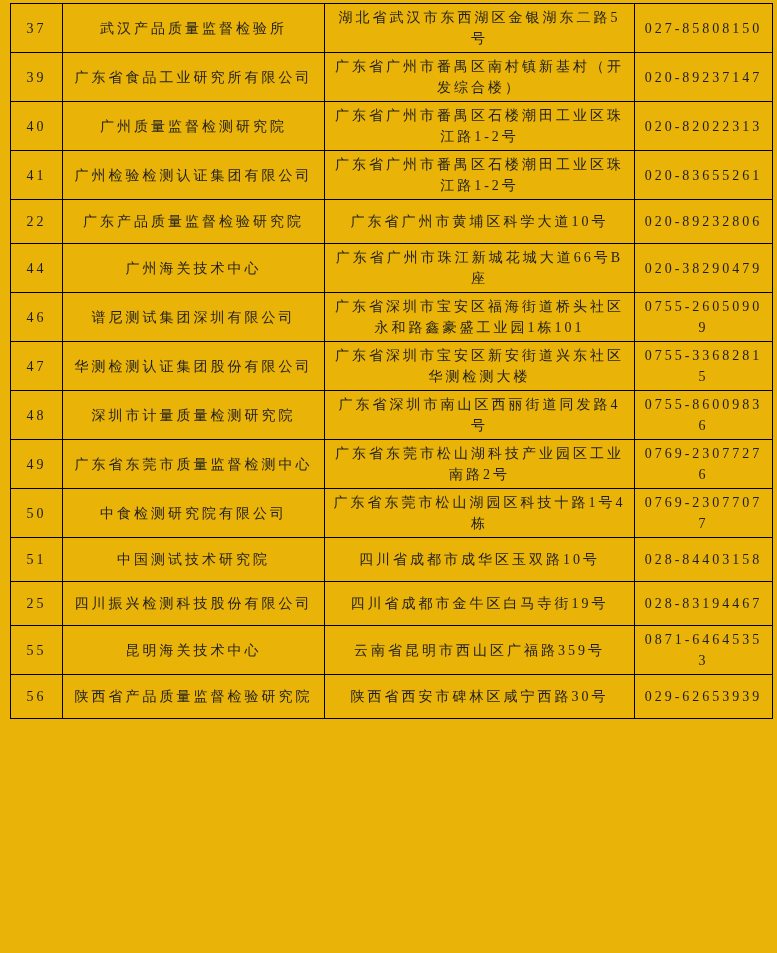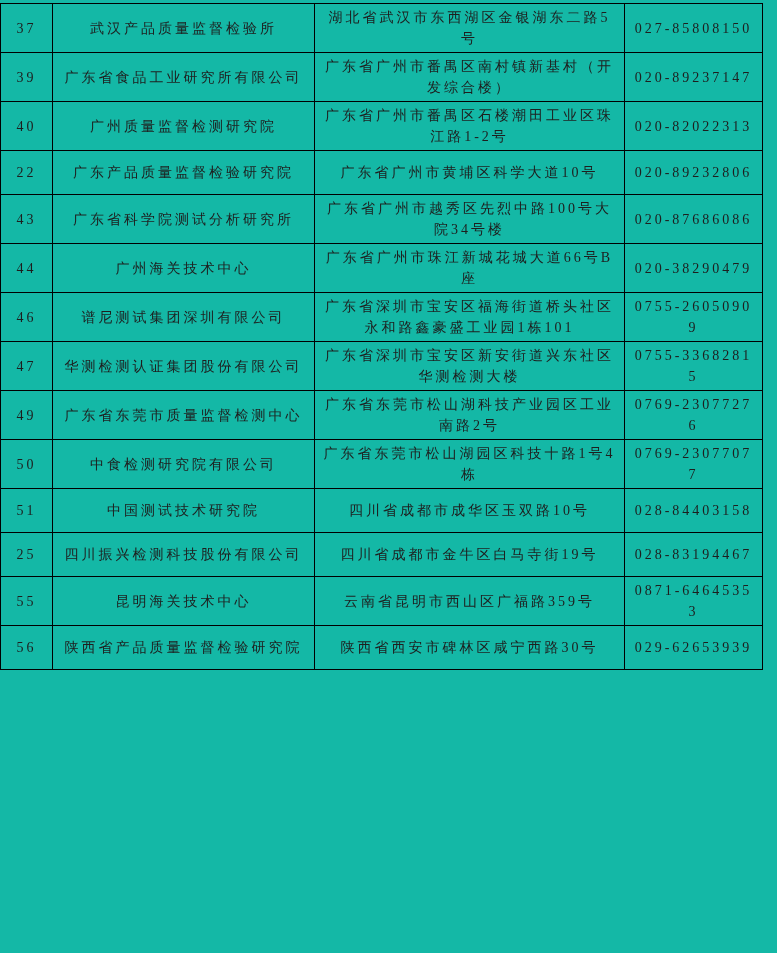--- a/index.html
+++ b/index.html
@@ -9,22 +9,22 @@
     width: 777px;
     height: 953px;
     overflow: hidden;
     font-family: "Liberation Serif", "DejaVu Serif", serif;
     color: #1e1e1e;
   }
   .page {
     width: 777px;
     height: 953px;
     box-sizing: border-box;
-    padding: 3px 0 0 0;
-    background: #14b8a6;
+    padding: 3px 0 0 10px;
+    background: #eab308;
   }
   table.inst-table {
     border-collapse: collapse;
     table-layout: fixed;
     width: 762px;
   }
   table.inst-table td {
     border: 1px solid #000000;
     text-align: center;
     vertical-align: middle;
@@ -76,48 +76,54 @@
           <td class="col-address">广东省广州市番禺区南村镇新基村（开发综合楼）</td>
           <td class="col-phone">020-89237147</td>
         </tr>
         <tr>
           <td class="col-index">40</td>
           <td class="col-name">广州质量监督检测研究院</td>
           <td class="col-address">广东省广州市番禺区石楼潮田工业区珠江路1-2号</td>
           <td class="col-phone">020-82022313</td>
         </tr>
         <tr>
+          <td class="col-index">41</td>
+          <td class="col-name">广州检验检测认证集团有限公司</td>
+          <td class="col-address">广东省广州市番禺区石楼潮田工业区珠江路1-2号</td>
+          <td class="col-phone">020-83655261</td>
+        </tr>
+        <tr>
           <td class="col-index">22</td>
           <td class="col-name">广东产品质量监督检验研究院</td>
           <td class="col-address">广东省广州市黄埔区科学大道10号</td>
           <td class="col-phone">020-89232806</td>
-        </tr>
-        <tr>
-          <td class="col-index">43</td>
-          <td class="col-name">广东省科学院测试分析研究所</td>
-          <td class="col-address">广东省广州市越秀区先烈中路100号大院34号楼</td>
-          <td class="col-phone">020-87686086</td>
         </tr>
         <tr>
           <td class="col-index">44</td>
           <td class="col-name">广州海关技术中心</td>
           <td class="col-address">广东省广州市珠江新城花城大道66号B座</td>
           <td class="col-phone">020-38290479</td>
         </tr>
         <tr>
           <td class="col-index">46</td>
           <td class="col-name">谱尼测试集团深圳有限公司</td>
           <td class="col-address">广东省深圳市宝安区福海街道桥头社区永和路鑫豪盛工业园1栋101</td>
           <td class="col-phone">0755-26050909</td>
         </tr>
         <tr>
           <td class="col-index">47</td>
           <td class="col-name">华测检测认证集团股份有限公司</td>
           <td class="col-address">广东省深圳市宝安区新安街道兴东社区华测检测大楼</td>
           <td class="col-phone">0755-33682815</td>
+        </tr>
+        <tr>
+          <td class="col-index">48</td>
+          <td class="col-name">深圳市计量质量检测研究院</td>
+          <td class="col-address">广东省深圳市南山区西丽街道同发路4号</td>
+          <td class="col-phone">0755-86009836</td>
         </tr>
         <tr>
           <td class="col-index">49</td>
           <td class="col-name">广东省东莞市质量监督检测中心</td>
           <td class="col-address">广东省东莞市松山湖科技产业园区工业南路2号</td>
           <td class="col-phone">0769-23077276</td>
         </tr>
         <tr>
           <td class="col-index">50</td>
           <td class="col-name">中食检测研究院有限公司</td>

